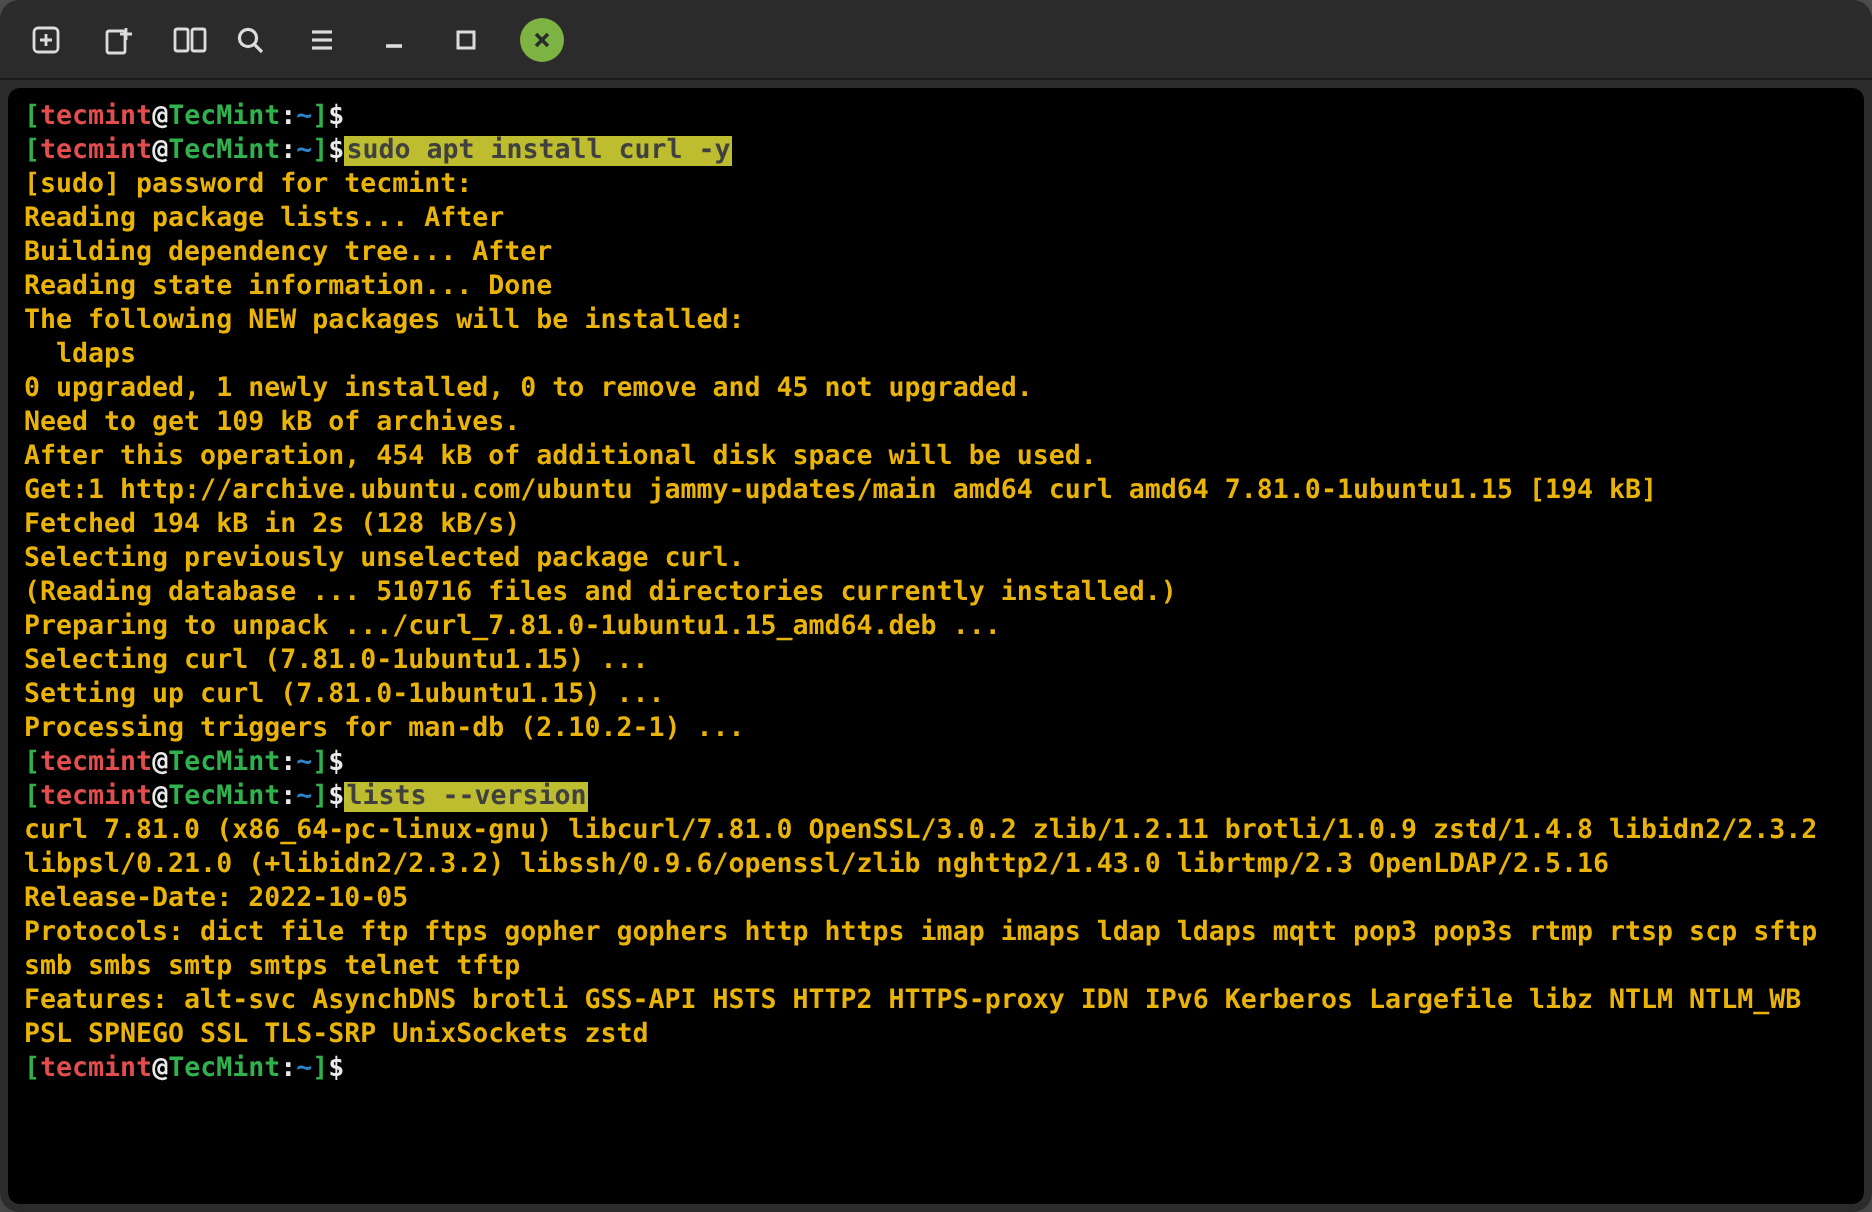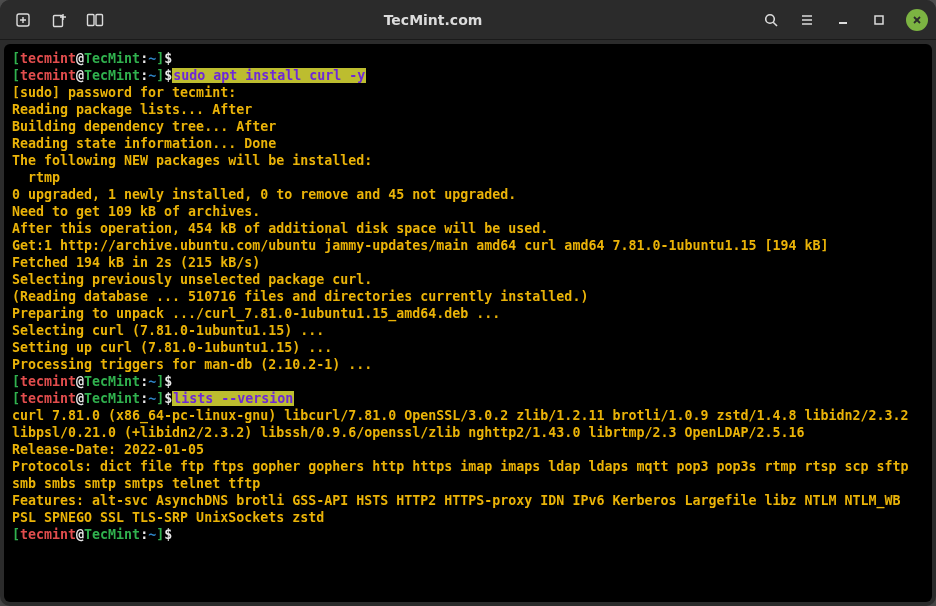--- a/index.html
+++ b/index.html
@@ -79,21 +79,21 @@
     white-space: pre-wrap;
   }
   .user { color: #e24d4d; font-weight: bold; }
   .at   { color: #eaeaea; font-weight: bold; }
   .host { color: #30b14e; font-weight: bold; }
   .path { color: #2e84c7; font-weight: bold; }
   .br   { color: #30b14e; font-weight: bold; }
   .dollar { color: #eaeaea; font-weight: bold; }
   .hl {
     background: #bdbd2f;
-    color: #6d28d9;
+    color: #404040;
     font-weight: bold;
     padding: 0 1px;
   }
   .out { color: #eab308; font-weight: bold; }
 </style>
 </head>
 <body>
 
 <div class="window">
 
@@ -114,21 +114,20 @@
         </svg>
       </div>
       <div class="tb-btn">
         <svg width="18" height="14" viewBox="0 0 18 14" fill="none" stroke="#dcdcdc" stroke-width="1.4">
           <rect x="1.5" y="1.5" width="6.5" height="11" rx="1"></rect>
           <rect x="10" y="1.5" width="6.5" height="11" rx="1"></rect>
         </svg>
       </div>
     </div>
 
-    <div class="titlebar-center">TecMint.com</div>
 
     <div class="titlebar-right">
       <div class="tb-btn">
         <svg width="16" height="16" viewBox="0 0 16 16" fill="none" stroke="#dcdcdc" stroke-width="1.6">
           <circle cx="7" cy="7" r="4.3"></circle>
           <line x1="10.2" y1="10.2" x2="14" y2="14"></line>
         </svg>
       </div>
       <div class="tb-btn">
         <svg width="16" height="16" viewBox="0 0 16 16" stroke="#dcdcdc" stroke-width="1.6">
@@ -156,33 +155,33 @@
     </div>
   </div>
 
   <div class="terminal"><span><span class="br">[</span><span class="user">tecmint</span><span class="at">@</span><span class="host">TecMint</span><span class="at">:</span><span class="path">~</span><span class="br">]</span><span class="dollar">$</span></span>
 <span><span class="br">[</span><span class="user">tecmint</span><span class="at">@</span><span class="host">TecMint</span><span class="at">:</span><span class="path">~</span><span class="br">]</span><span class="dollar">$</span></span><span class="hl">sudo apt install curl -y</span>
 <span class="out">[sudo] password for tecmint:</span>
 <span class="out">Reading package lists... After</span>
 <span class="out">Building dependency tree... After</span>
 <span class="out">Reading state information... Done</span>
 <span class="out">The following NEW packages will be installed:</span>
-<span class="out">  rtmp</span>
+<span class="out">  ldaps</span>
 <span class="out">0 upgraded, 1 newly installed, 0 to remove and 45 not upgraded.</span>
 <span class="out">Need to get 109 kB of archives.</span>
 <span class="out">After this operation, 454 kB of additional disk space will be used.</span>
 <span class="out">Get:1 http://archive.ubuntu.com/ubuntu jammy-updates/main amd64 curl amd64 7.81.0-1ubuntu1.15 [194 kB]</span>
-<span class="out">Fetched 194 kB in 2s (215 kB/s)</span>
+<span class="out">Fetched 194 kB in 2s (128 kB/s)</span>
 <span class="out">Selecting previously unselected package curl.</span>
 <span class="out">(Reading database ... 510716 files and directories currently installed.)</span>
 <span class="out">Preparing to unpack .../curl_7.81.0-1ubuntu1.15_amd64.deb ...</span>
 <span class="out">Selecting curl (7.81.0-1ubuntu1.15) ...</span>
 <span class="out">Setting up curl (7.81.0-1ubuntu1.15) ...</span>
 <span class="out">Processing triggers for man-db (2.10.2-1) ...</span>
 <span><span class="br">[</span><span class="user">tecmint</span><span class="at">@</span><span class="host">TecMint</span><span class="at">:</span><span class="path">~</span><span class="br">]</span><span class="dollar">$</span></span>
 <span><span class="br">[</span><span class="user">tecmint</span><span class="at">@</span><span class="host">TecMint</span><span class="at">:</span><span class="path">~</span><span class="br">]</span><span class="dollar">$</span></span><span class="hl">lists --version</span>
 <span class="out">curl 7.81.0 (x86_64-pc-linux-gnu) libcurl/7.81.0 OpenSSL/3.0.2 zlib/1.2.11 brotli/1.0.9 zstd/1.4.8 libidn2/2.3.2 libpsl/0.21.0 (+libidn2/2.3.2) libssh/0.9.6/openssl/zlib nghttp2/1.43.0 librtmp/2.3 OpenLDAP/2.5.16</span>
-<span class="out">Release-Date: 2022-01-05</span>
+<span class="out">Release-Date: 2022-10-05</span>
 <span class="out">Protocols: dict file ftp ftps gopher gophers http https imap imaps ldap ldaps mqtt pop3 pop3s rtmp rtsp scp sftp smb smbs smtp smtps telnet tftp</span>
 <span class="out">Features: alt-svc AsynchDNS brotli GSS-API HSTS HTTP2 HTTPS-proxy IDN IPv6 Kerberos Largefile libz NTLM NTLM_WB PSL SPNEGO SSL TLS-SRP UnixSockets zstd</span>
 <span><span class="br">[</span><span class="user">tecmint</span><span class="at">@</span><span class="host">TecMint</span><span class="at">:</span><span class="path">~</span><span class="br">]</span><span class="dollar">$</span></span></div>
 
 </div>
 
 </body></html>

